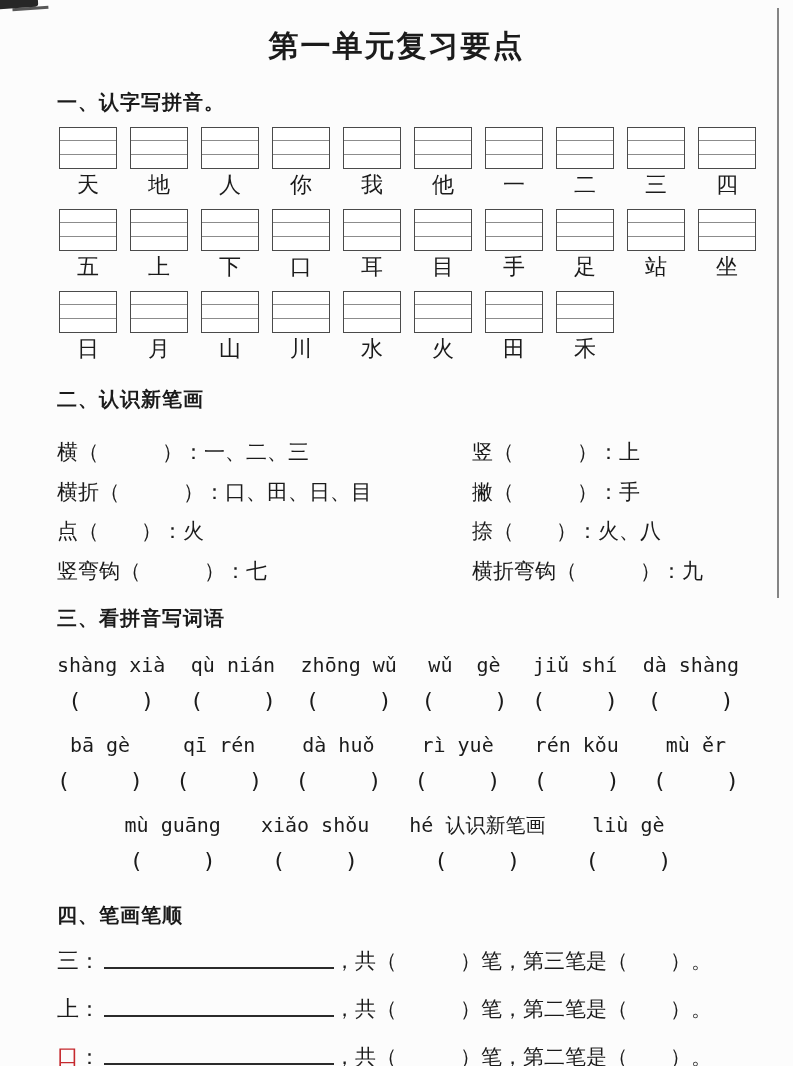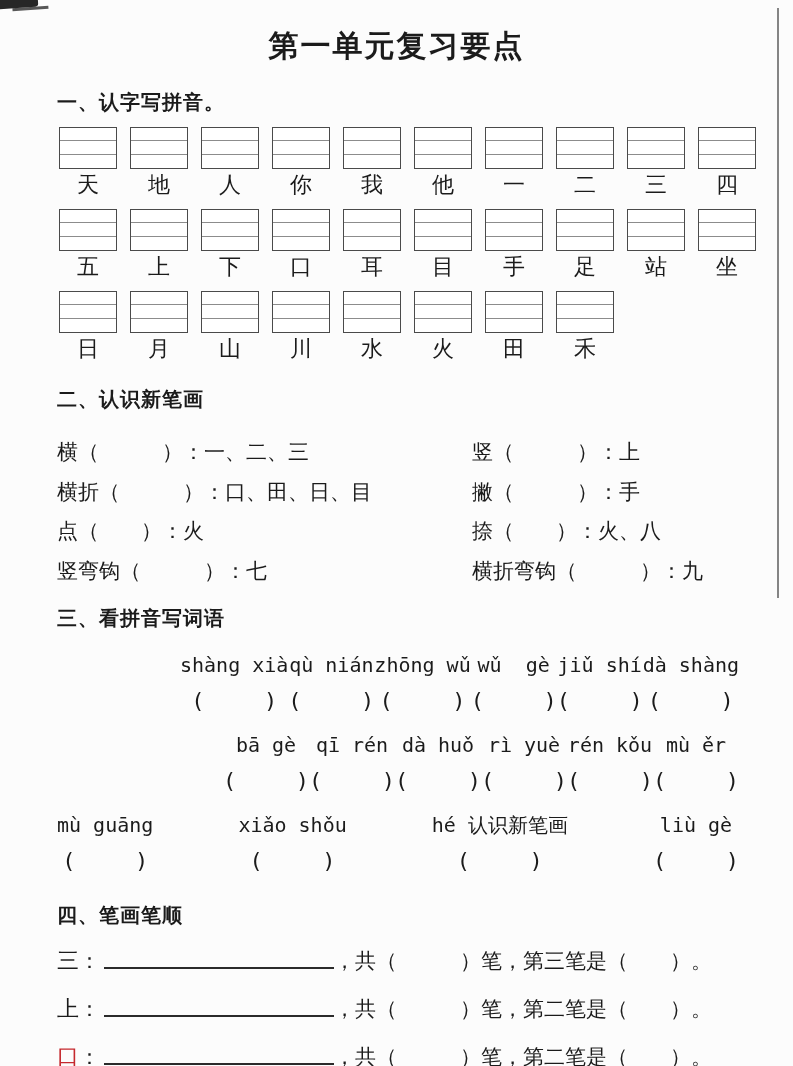--- a/index.html
+++ b/index.html
@@ -19,23 +19,23 @@
   .prow{display:flex;gap:13px;padding-left:59px;margin-top:11px;}
   .cell{width:58px;}
   .pbox{height:40px;border:1.5px solid #4a4a4a;background-color:#ffffff;
         background-image:linear-gradient(#8c8c8c,#8c8c8c),linear-gradient(#8c8c8c,#8c8c8c);
         background-size:100% 1.3px;background-position:0 32%,0 67%;background-repeat:no-repeat;}
   .pchar{text-align:center;font-size:22px;line-height:26px;margin-top:3px;}
   
   .s2grid{margin-top:20px;padding-left:57px;display:grid;grid-template-columns:415px auto;font-size:21px;}
   .s2item{line-height:39.5px;white-space:pre;}
   
-  .s3row{display:flex;justify-content:flex-end;padding:0 54px 0 57px;margin-top:10px;}
+  .s3row{display:flex;justify-content:space-between;padding:0 54px 0 57px;margin-top:10px;}
   .s3row.first{margin-top:16px;}
-  .s3row.lastrow{justify-content:space-between;gap:40px;}
+  .s3row.lastrow{justify-content:center;gap:40px;}
   .pgroup{display:flex;flex-direction:column;align-items:center;}
   .pword{font-family:"DejaVu Sans Mono",monospace;font-size:20px;line-height:34px;white-space:pre;}
   .ppair{display:flex;justify-content:space-between;width:86px;margin-top:2px;
          font-family:"DejaVu Sans Mono",monospace;font-size:22px;line-height:34px;}
   
   .s4line{padding-left:57px;font-size:21px;line-height:48px;white-space:pre;}
   .s4lines{margin-top:8px;}
   .s4char{font-size:22px;}
   .s4blank{display:inline-block;width:230px;height:13px;border-bottom:2px solid #2b2b2b;
            margin-left:4px;vertical-align:-1px;}

